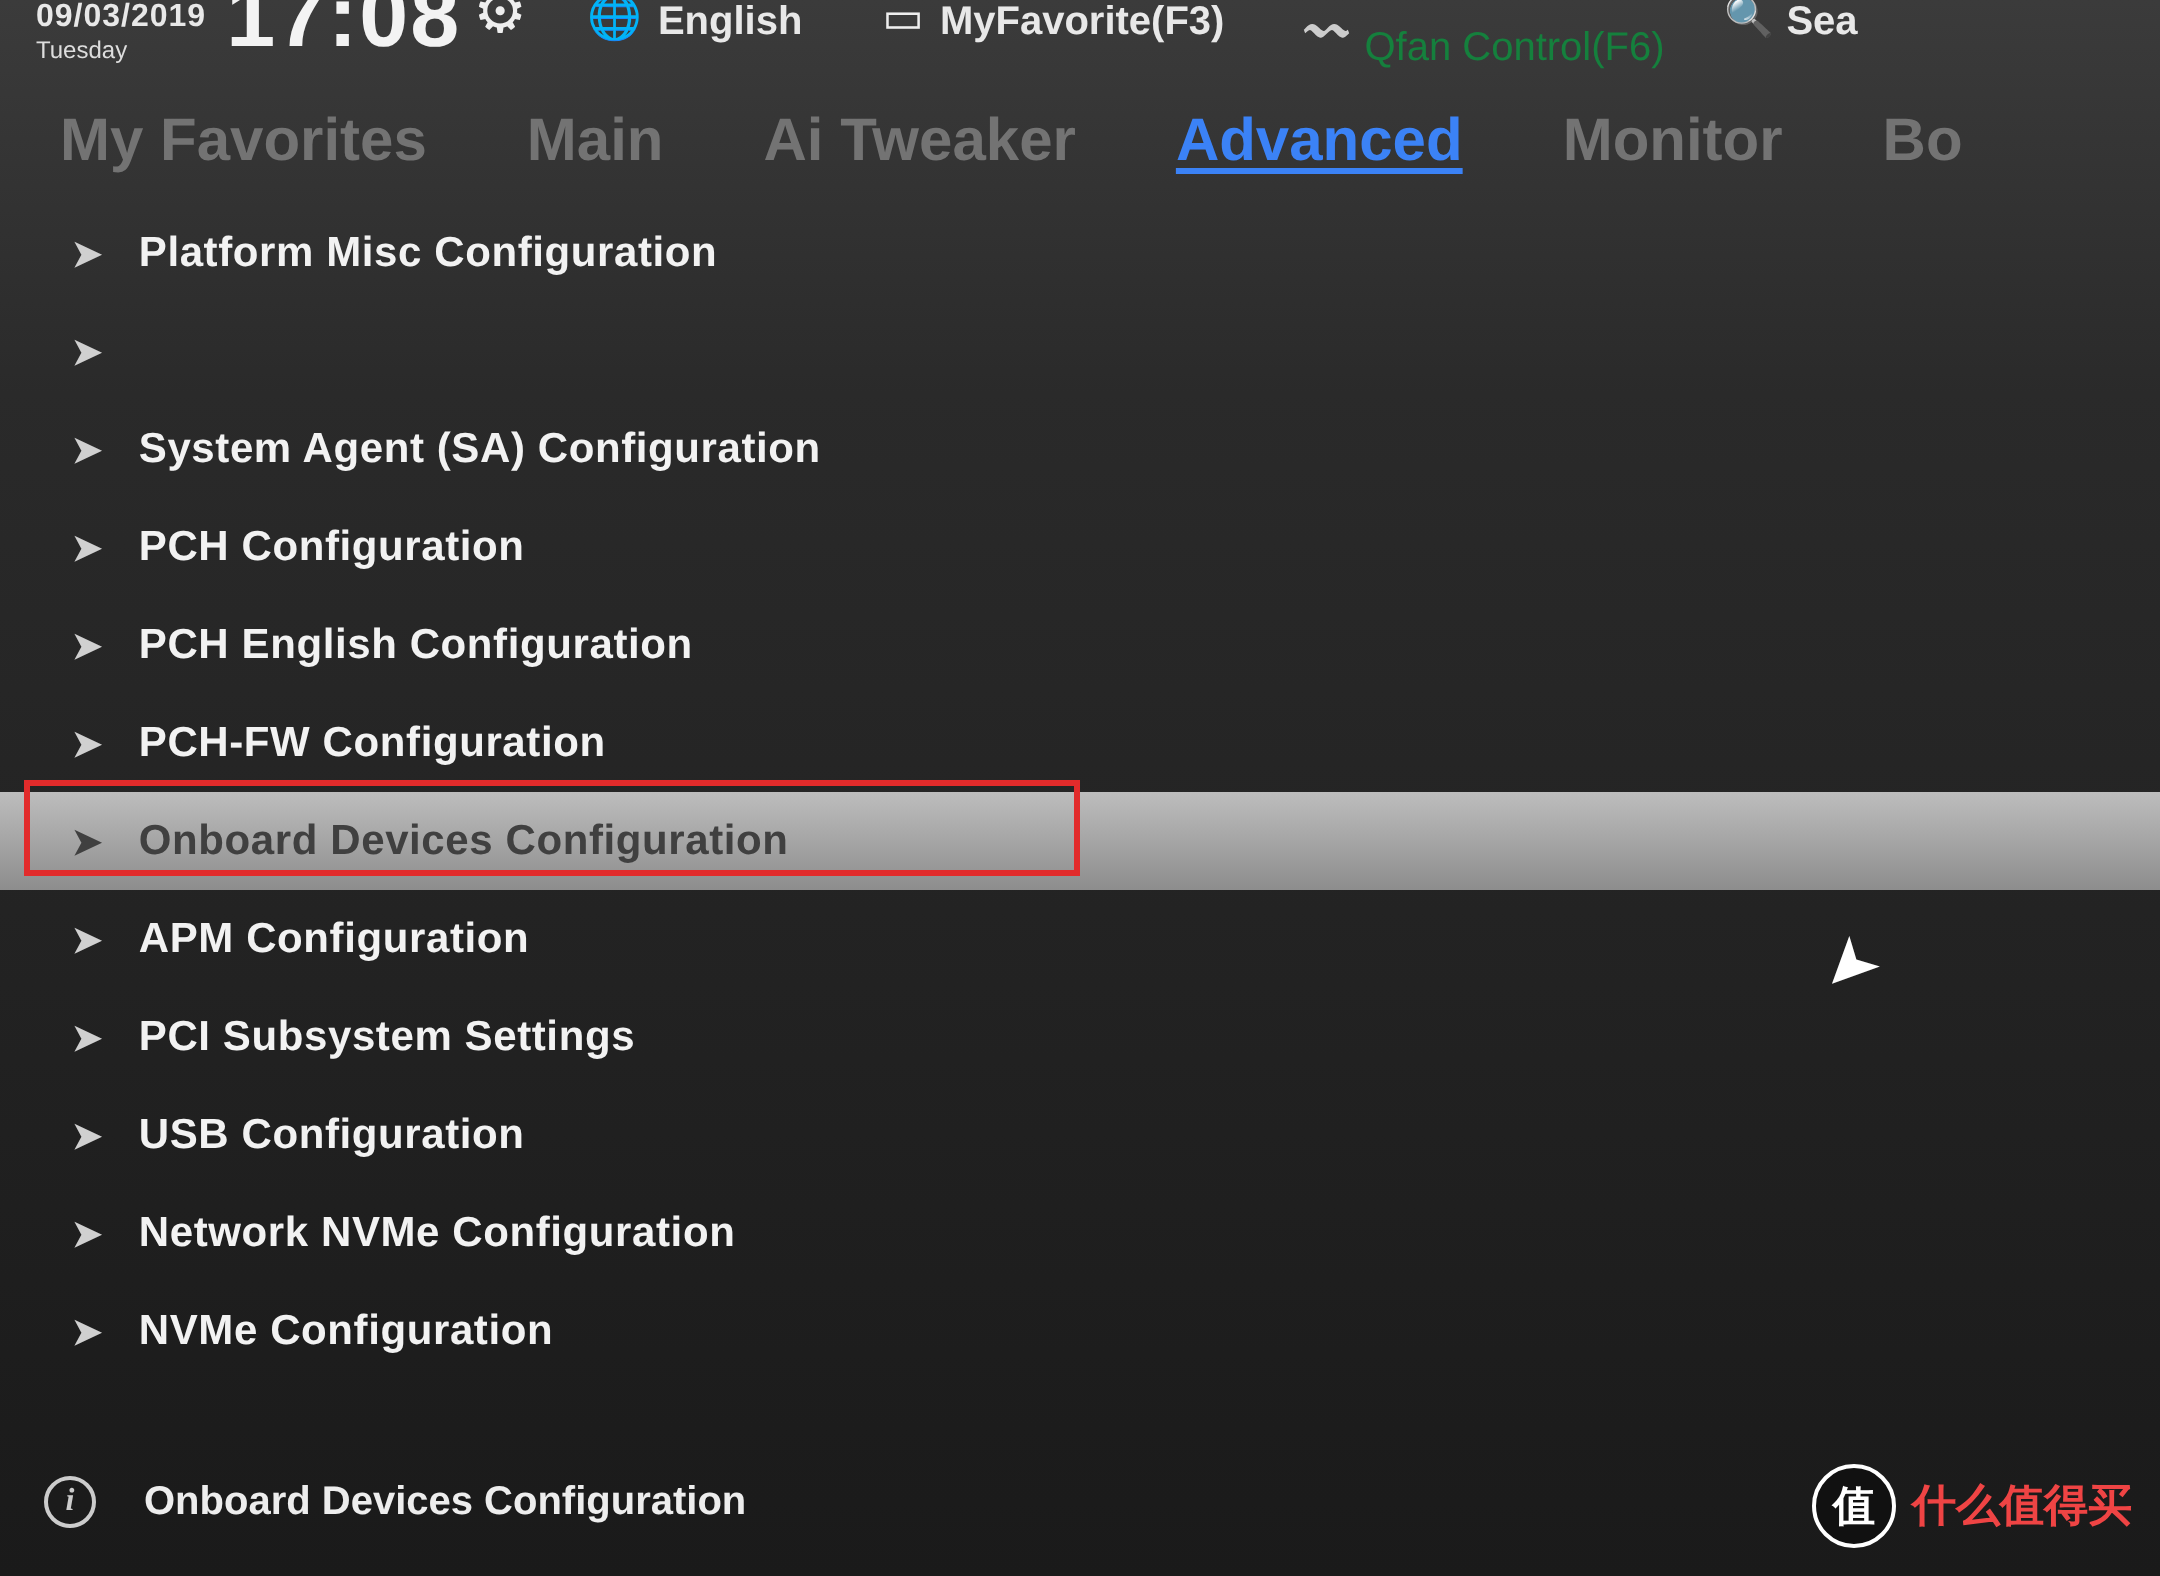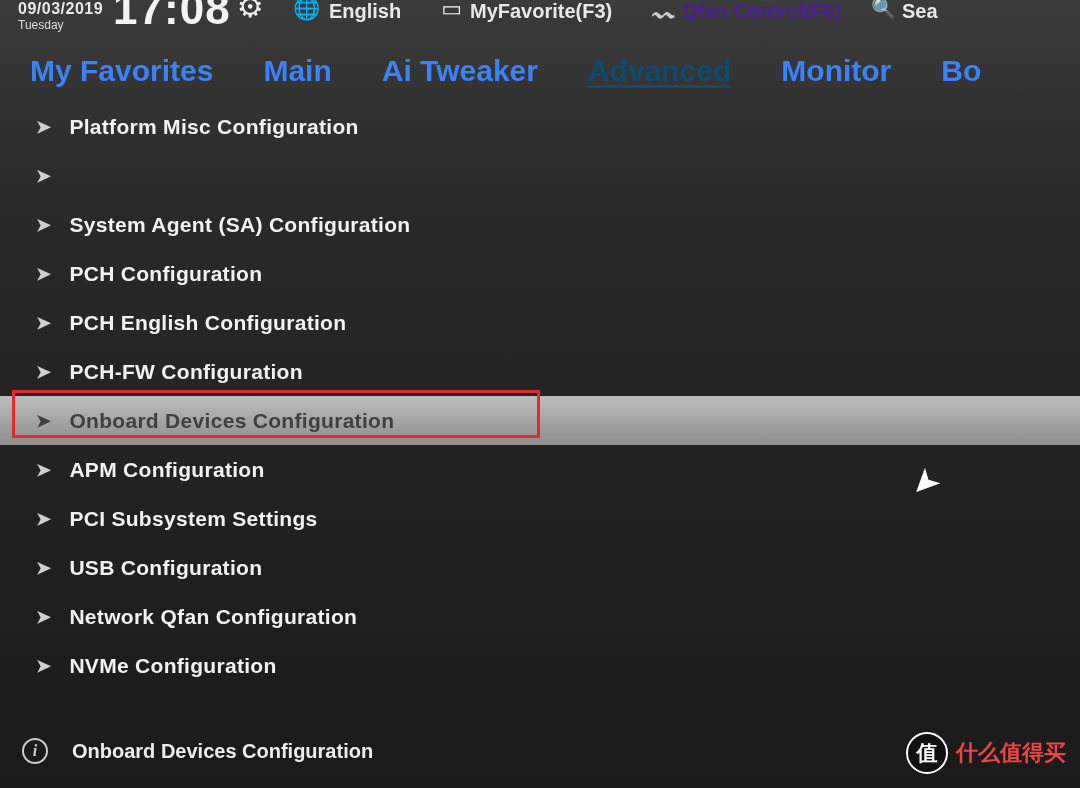--- a/index.html
+++ b/index.html
@@ -28,36 +28,36 @@
       font-size:44px;font-weight:700;letter-spacing:1px;
       line-height:0.7; margin-top:-6px;margin-right:6px;
       color:#f3f3f3;
     }
     .gear{font-size:30px;line-height:0.7;margin-top:-4px;margin-right:30px;color:#eee;}
     .globe{font-size:22px;margin-right:8px;margin-top:-4px;color:#eee;}
     .lang{font-size:20px;font-weight:700;margin-right:40px;}
     .book{font-size:22px;margin-right:8px;margin-top:-4px;color:#eee;}
     .fav{font-size:20px;font-weight:600;margin-right:40px;}
     .wave{font-size:22px;margin-right:8px;margin-top:-4px;color:#ccc;}
-    .qfan{font-size:20px;font-weight:700;margin-right:30px;color:#4c1d95;}
+    .qfan{font-size:20px;font-weight:400;margin-right:30px;color:#15803d;margin-top:13px;}
     .magn{font-size:20px;margin-right:6px;margin-top:-4px;color:#eee;}
     .sea{font-size:20px;font-weight:600;}
     .tabs{
       display:flex;align-items:flex-end;
       padding: 6px 30px 6px 30px;
       gap:50px;
       height:54px;
       white-space:nowrap;
     }
     .tab{
-      font-size:30px;font-weight:600;color:#3b82f6;
+      font-size:30px;font-weight:600;color:#737373;
       cursor:pointer;
     }
     .tab.active{
-      color:#0c4a6e;
+      color:#3b82f6;
       text-decoration:underline;
       text-underline-offset:4px;
     }
     .menu{
       padding: 8px 0 0 0;
     }
     .menu-item{
       display:flex;align-items:center;
       height:49px;
       padding-left:36px;
@@ -176,21 +176,21 @@
   <div class="menu-item">
       <span class="chev">➤</span>
       <span>PCI Subsystem Settings</span>
     </div>
   <div class="menu-item">
       <span class="chev">➤</span>
       <span>USB Configuration</span>
     </div>
   <div class="menu-item">
       <span class="chev">➤</span>
-      <span>Network Qfan Configuration</span>
+      <span>Network NVMe Configuration</span>
     </div>
   <div class="menu-item">
       <span class="chev">➤</span>
       <span>NVMe Configuration</span>
     </div>
 </div>
 
 <div class="marker"></div>
 
 <div class="helpbar">

